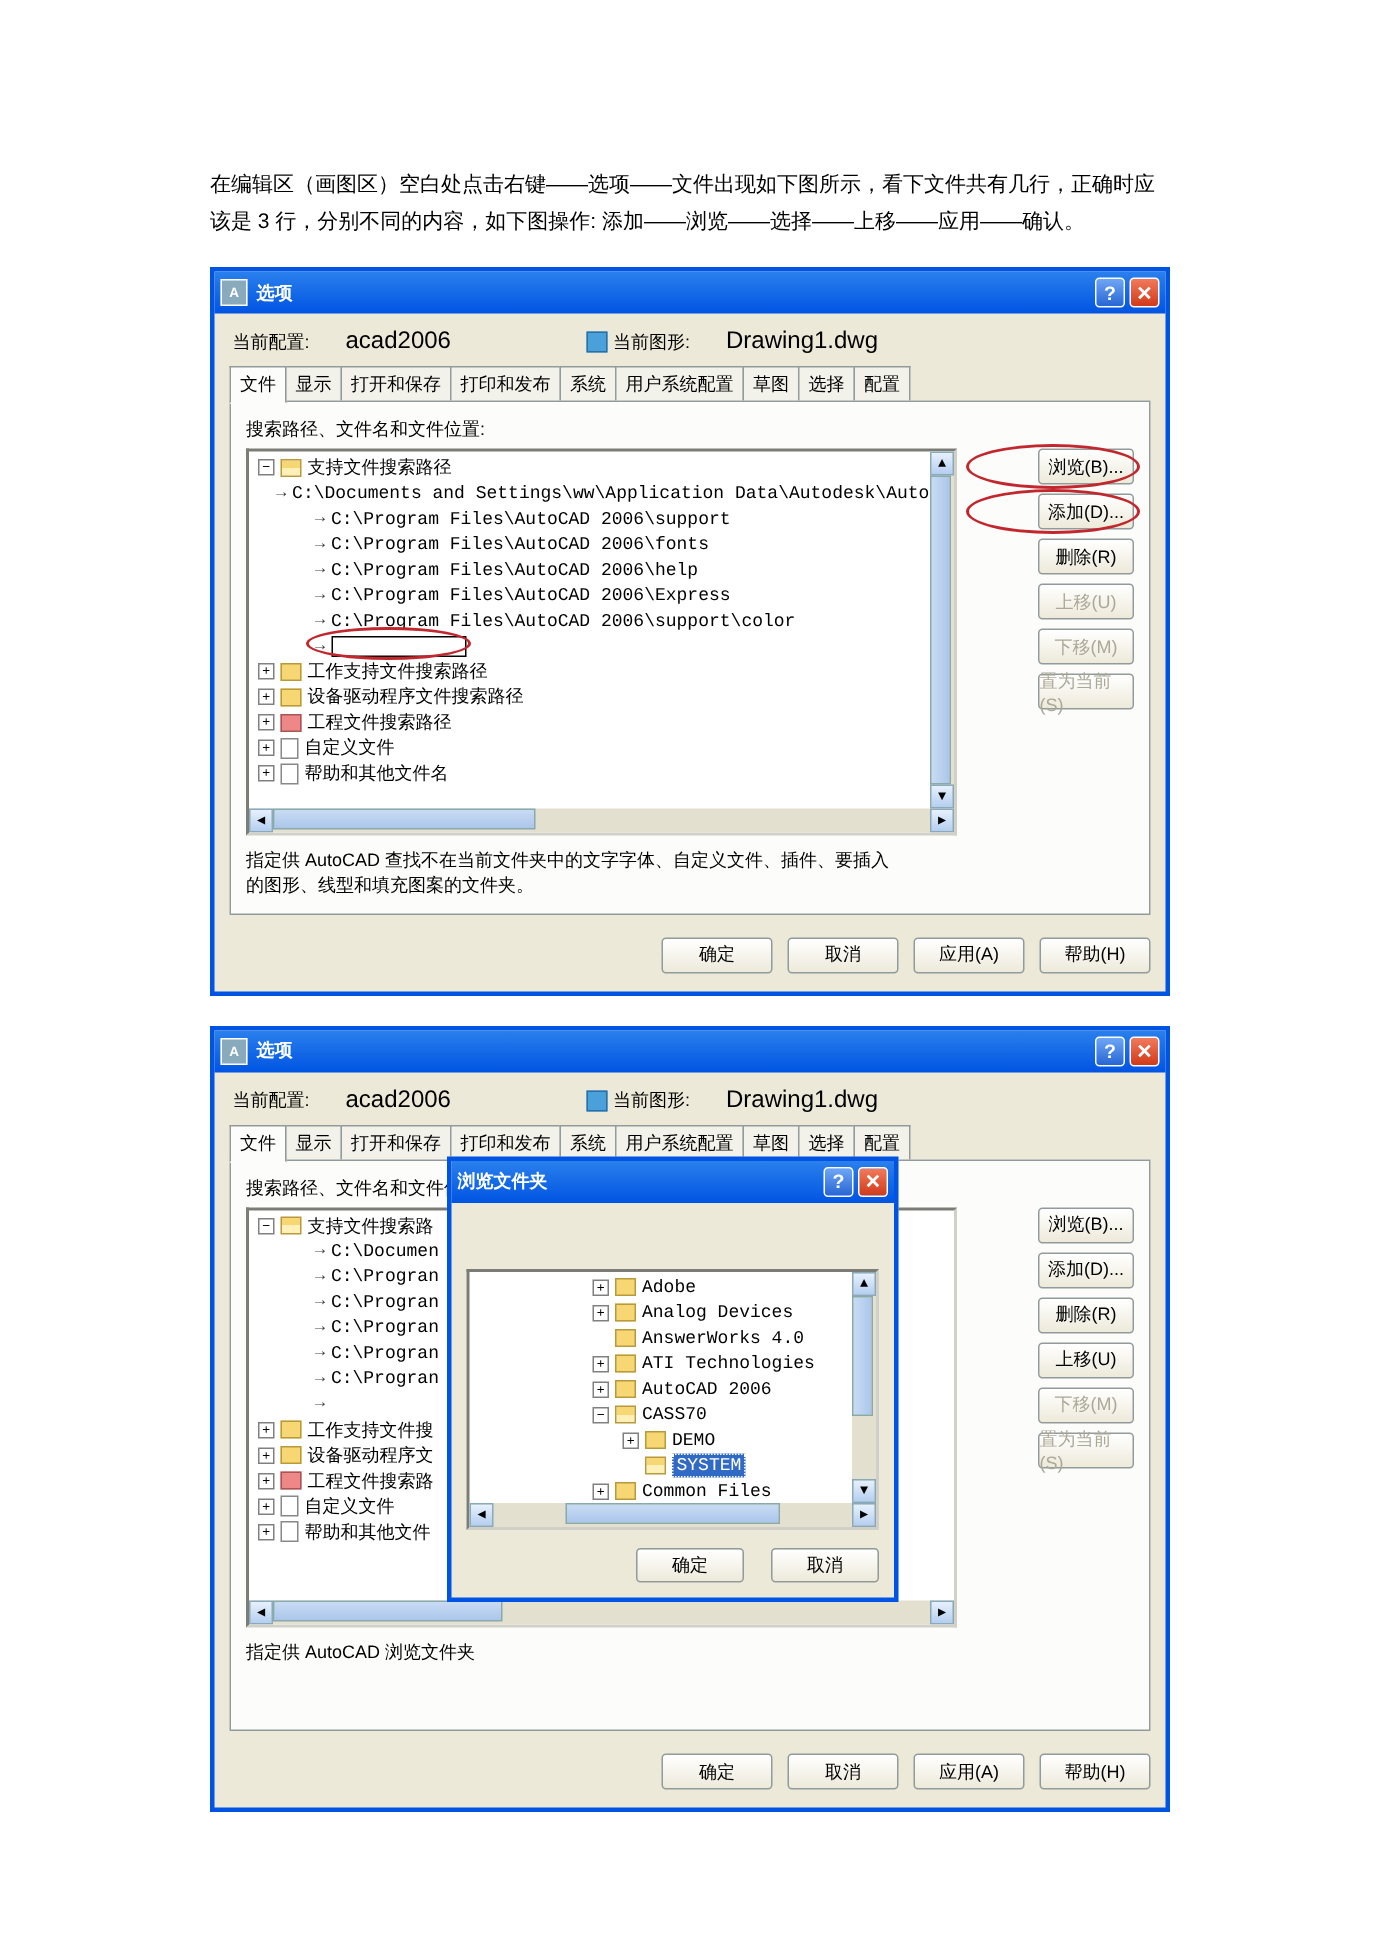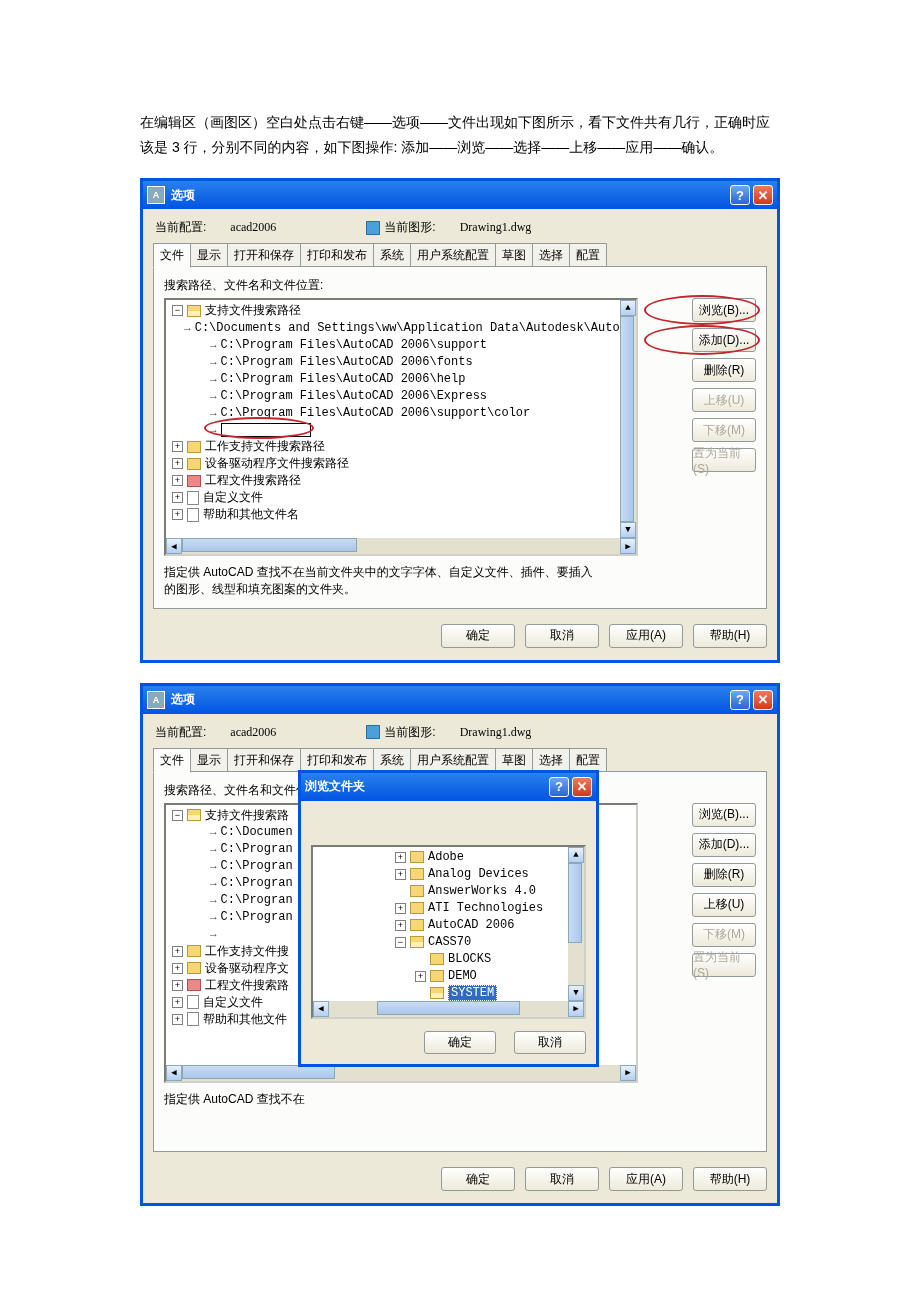--- a/index.html
+++ b/index.html
@@ -8,21 +8,21 @@
 .dialog { border: 3px solid #0054e3; background: #ece9d8; margin-bottom: 20px; width: 640px; font-size: 12px; }
 .titlebar { background: linear-gradient(to bottom, #2a80ec, #0054e3); height: 28px; display: flex; align-items: center; padding: 0 4px; color: #fff; font-weight: bold; }
 .titlebar .icon { width: 18px; height: 18px; background:#8ab; border:1px solid #fff; margin-right:6px; display:flex; align-items:center; justify-content:center; font-size:9px; color:#fff;}
 .titlebar .title { flex: 1; }
 .winbtn { width: 20px; height: 20px; border: 1px solid #fff; border-radius: 3px; margin-left: 3px; display: flex; align-items: center; justify-content: center; font-size: 13px; font-weight: bold; }
 .winbtn.help { background: linear-gradient(#6fa6f5,#2766d4); color:#fff; }
 .winbtn.close { background: linear-gradient(#f17a5c,#d13a19); color:#fff; }
 .body { padding: 6px 10px 12px 10px; }
 .toprow { display: flex; align-items: center; padding: 4px 2px 6px 2px; text-align: right; }
 .toprow .lbl { color:#000; }
-.toprow .val { margin-left: 24px; font-family: Liberation Serif, serif; font-size:12px; }
+.toprow .val { margin-left: 24px; font-family: Liberation Sans, sans-serif; font-size:16px; }
 .toprow .dwgicon { width:14px; height:14px; background:#4aa0d8; border:1px solid #2a70a8; margin-left:90px; margin-right:4px; }
 .tabs { display: flex; border-bottom: none; }
 .tab { border: 1px solid #919b9c; border-bottom:none; background: #f3f2ea; padding: 3px 6px; margin-right: -1px; font-size: 12px; position:relative; top:1px; }
 .tab.active { background: #fcfcfa; border-bottom:1px solid #fcfcfa; z-index:2; }
 .tabcontent { border: 1px solid #919b9c; background: #fcfcfa; padding: 10px; position:relative; top:-1px; }
 .section-label { font-size: 12px; margin-bottom: 4px; color:#000; }
 .tree-area { display: flex; gap: 10px; }
 .tree { flex:1; border: 2px inset #d0d0c8; background: #fff; height: 258px; overflow:hidden; position:relative; font-family: "SimSun","Courier New",monospace; font-size:12px; }
 .tree-inner { padding: 2px; }
 .trow { display:flex; align-items:center; height:17px; white-space:nowrap; }
@@ -321,21 +321,21 @@
         </div>
         <div class="sidebuttons">
           <div class="sidebtn">浏览(B)...</div>
           <div class="sidebtn">添加(D)...</div>
           <div class="sidebtn">删除(R)</div>
           <div class="sidebtn">上移(U)</div>
           <div class="sidebtn disabled">下移(M)</div>
           <div class="sidebtn disabled">置为当前(S)</div>
         </div>
       </div>
-      <div class="desc"><span>指定供 AutoCAD 查找不在</span><br><span style="visibility:hidden">指定供 AutoCAD 查找不在当前文件夹中的文字字体、自定义文件、插件、要插入的图形、线型和填充图案的文件夹。</span></div>
+      <div class="desc"><span>指定供 AutoCAD 浏览文件夹</span><br><span style="visibility:hidden">指定供 AutoCAD 查找不在当前文件夹中的文字字体、自定义文件、插件、要插入的图形、线型和填充图案的文件夹。</span></div>
     </div>
     <div class="bottombtns">
       <div class="bottombtn">确定</div>
       <div class="bottombtn">取消</div>
       <div class="bottombtn">应用(A)</div>
       <div class="bottombtn">帮助(H)</div>
     </div>
   </div>
 
   <div class="browse-dialog" style="left:155px; top:84px;">
@@ -378,26 +378,20 @@
               <span>AutoCAD 2006</span>
             </div>
             <div class="trow">
               <span class="spacer" style="width:80px"></span>
               <span class="exp">−</span>
               <span class="ico-folder open"></span>
               <span>CASS70</span>
             </div>
             <div class="trow">
               <span class="spacer" style="width:100px"></span>
-              <span style="width:15px;display:inline-block"></span>
-              <span class="ico-folder"></span>
-              <span>BLOCKS</span>
-            </div>
-            <div class="trow">
-              <span class="spacer" style="width:100px"></span>
               <span class="exp">+</span>
               <span class="ico-folder"></span>
               <span>DEMO</span>
             </div>
             <div class="trow">
               <span class="spacer" style="width:100px"></span>
               <span style="width:15px;display:inline-block"></span>
               <span class="ico-folder open"></span>
               <span class="sel">SYSTEM</span>
             </div>

